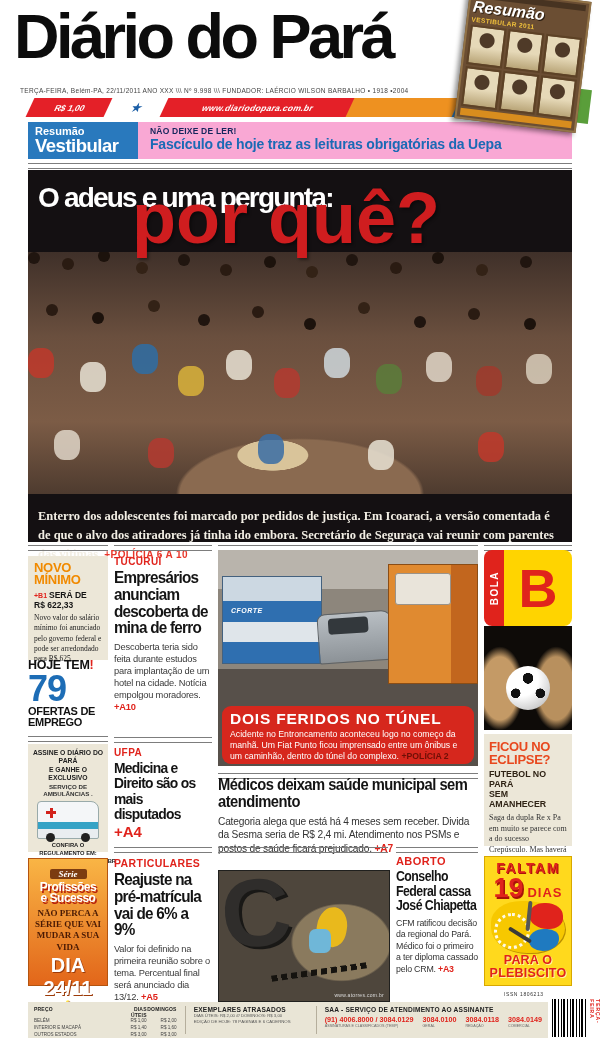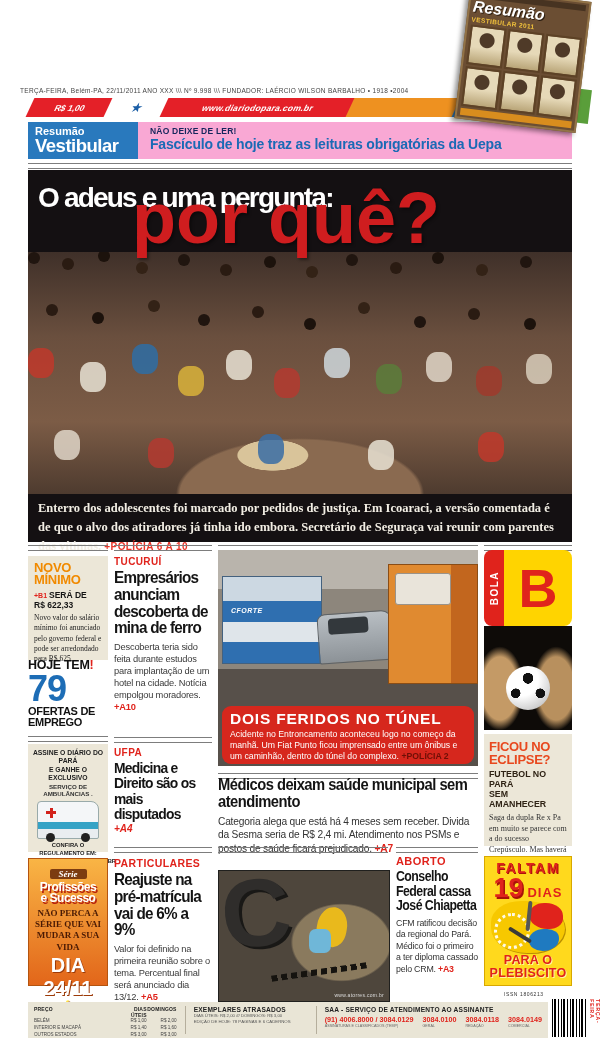--- a/index.html
+++ b/index.html
@@ -60,21 +60,21 @@
        18px 52px 0 #2a1b12,64px 60px 0 #1c120c,120px 48px 0 #332216,170px 62px 0 #20150f,
        224px 54px 0 #2a1b12,276px 66px 0 #1c120c,330px 50px 0 #332216,386px 64px 0 #20150f,
        440px 56px 0 #2a1b12,496px 66px 0 #1c120c;}
   .shirts{left:0;top:96px;width:26px;height:30px;border-radius:40%;background:#c0392b;opacity:.85;
      box-shadow:52px 14px 0 #e8e2d4,104px -4px 0 #2e6ea5,150px 18px 0 #d9b23a,198px 2px 0 #e8e2d4,
        246px 20px 0 #b43a30,296px 0px 0 #cfd8dd,348px 16px 0 #5b7d3a,398px 4px 0 #e0d6c8,
        448px 18px 0 #a03a2c,498px 6px 0 #d8cdbb,26px 82px 0 #e0d6c8,120px 90px 0 #b43a30,
        230px 86px 0 #3a6ea5,340px 92px 0 #e8e2d4,450px 84px 0 #c0392b;}
   .caption{left:28px;top:494px;width:544px;height:48px;background:#141012;color:#f2eee4;
            font-family:"Liberation Serif",serif;font-weight:700;font-size:12.5px;line-height:1.5;
-           padding:5px 10px;box-sizing:border-box;}
+           padding:13px 10px;box-sizing:border-box;}
   .caption .ref{font-family:"Liberation Sans",sans-serif;font-size:10px;letter-spacing:.4px;color:#e8362a;}
 
   
   .box-novo{left:28px;top:556px;width:80px;height:104px;background:#ece7d8;padding:6px;box-sizing:border-box;}
   .novo-title{color:#f18a00;font-size:13px;font-weight:900;line-height:.95;letter-spacing:-.3px;}
   .novo-sub{margin-top:3px;font-size:8.5px;font-weight:900;color:#151515;line-height:1.2;}
   .novo-sub .ref{font-size:7px;}
   .novo-body{font-family:"Liberation Serif",serif;font-size:7.5px;color:#222;line-height:1.35;margin-top:3px;}
   .hoje{left:28px;top:658px;width:80px;}
   .hoje-title{font-size:12.5px;font-weight:900;color:#111;letter-spacing:-.3px;}
@@ -196,20 +196,21 @@
   .issn{left:504px;top:991px;font-size:5px;color:#333;letter-spacing:.6px;}
   .barcode{left:550px;top:997px;width:36px;height:38px;border:2px solid #fff;
      background:repeating-linear-gradient(90deg,#000 0 1px,#fff 1px 2px,#000 2px 4px,#fff 4px 6px,#000 6px 7px,#fff 7px 9px);}
   .weekday{left:589px;top:999px;writing-mode:vertical-rl;font-size:5.5px;font-weight:900;color:#e0231c;letter-spacing:.6px;}
 </style>
 </head>
 <body>
 
 <div id="page">
 
+  <div class="abs mast-title">Diário do Pará</div>
   <div class="abs dateline">TERÇA-FEIRA, Belém-PA, 22/11/2011 ANO XXX \\\ Nº 9.998 \\\ FUNDADOR: LAÉRCIO WILSON BARBALHO • 1918 •2004</div>
   <div class="abs stripe">
     <div class="seg seg-price">R$ 1,00</div>
     <div class="seg seg-star">★</div>
     <div class="seg seg-web">www.diariodopara.com.br</div>
     <div class="seg seg-orange"></div>
     <div class="seg seg-blue"></div>
   </div>
 
   <div class="abs mag-edge"></div>
@@ -298,21 +299,21 @@
     <div class="kicker kickB">TUCURUÍ</div>
     <div class="headB">Empresários anunciam descoberta de mina de ferro</div>
     <div class="bodyB">
       <span>Descoberta teria sido feita durante estudos para implantação de um hotel na cidade. Notícia empolgou moradores. </span><span class="ref">+A10</span>
     </div>
   </div>
   <div class="abs rule" style="left:114px;top:737px;width:98px;"></div>
   <div class="story" style="top:747px;">
     <div class="kicker kickB">UFPA</div>
     <div class="headB small">Medicina e Direito são os mais disputados</div>
-    <div class="ref" style="font-size:10px;margin-top:2px;font-style:italic;">+A4</div>
+    <div class="ref" style="font-size:15px;margin-top:2px;">+A4</div>
   </div>
   <div class="abs rule" style="left:114px;top:847px;width:98px;"></div>
   <div class="story" style="top:857px;">
     <div class="kicker kickB" style="font-size:10.5px;">PARTICULARES</div>
     <div class="headB">Reajuste na pré-matrícula vai de 6% a 9%</div>
     <div class="bodyB">
       <span>Valor foi definido na primeira reunião sobre o tema. Percentual final será anunciado dia 13/12. </span><span class="ref">+A5</span>
     </div>
   </div>
 

